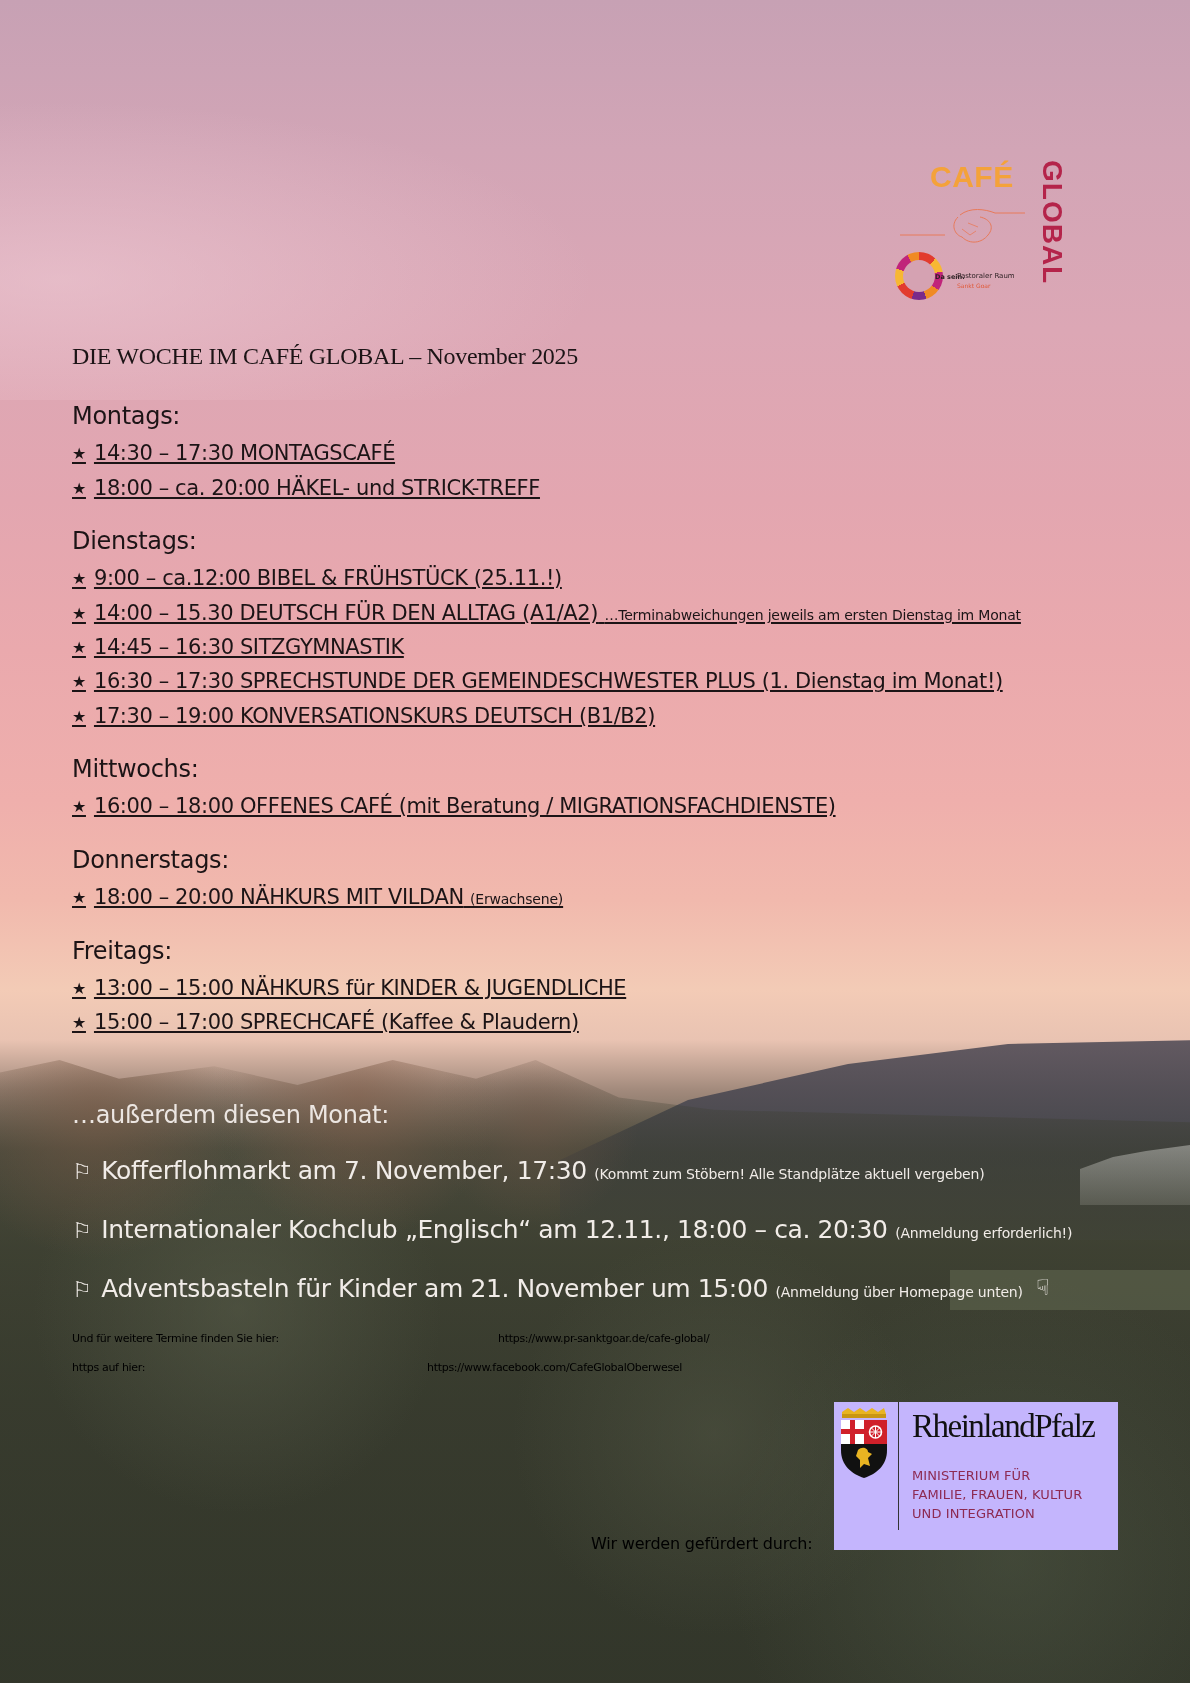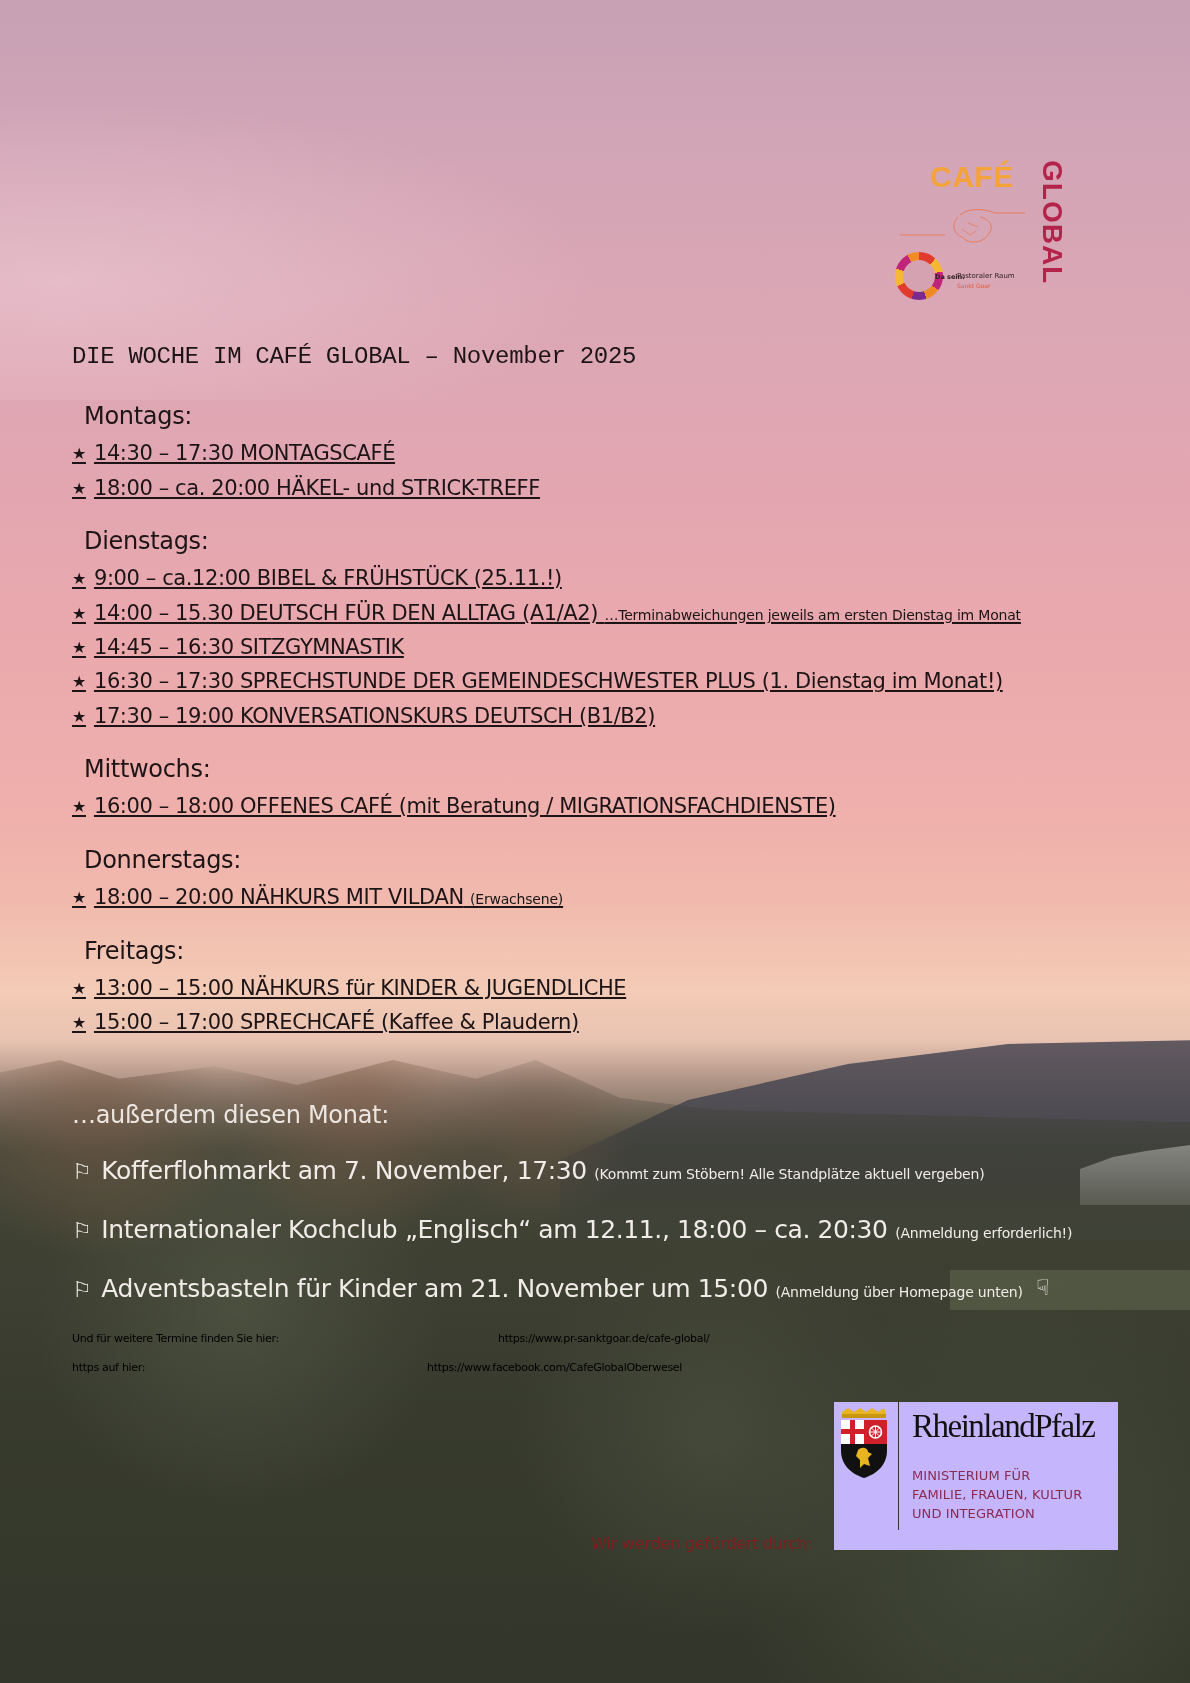--- a/index.html
+++ b/index.html
@@ -77,24 +77,24 @@
     position:absolute; left:62px; top:112px; font-size:7px; color:#2b1f22; white-space:nowrap;
   }
   .logo-sankt {
     position:absolute; left:62px; top:122px; font-size:6px; color:#e05a3a; white-space:nowrap;
   }
 
   
   .content { position:absolute; left:72px; top:0; width:1100px; color:#1c1416; }
   .title {
     position:absolute; left:0; top:343px; font-size:24px; white-space:nowrap;
-    font-family:Liberation Mono, monospace; letter-spacing:-0.3px;
+    font-family:Liberation Serif, serif; letter-spacing:-0.3px;
   }
   .day {
-    position:absolute; left:12px; font-size:24px; white-space:nowrap; letter-spacing:-0.3px;
+    position:absolute; left:0; font-size:24px; white-space:nowrap; letter-spacing:-0.3px;
   }
   .item {
     position:absolute; left:0; font-size:21px; white-space:nowrap; letter-spacing:-0.4px;text-decoration:underline;
   }
   .item .star { font-size:16px; margin-right:8px; position:relative; top:-1px; }
   .item .note { font-size:14px; letter-spacing:-0.2px;margin-top:40px; }
 
   .extras-head {
     position:absolute; left:72px; top:1101px; font-size:24px; color:#ece6e2; letter-spacing:-0.3px; white-space:nowrap;
   }
@@ -114,21 +114,21 @@
     position:absolute; left:4px; top:6px; width:52px; height:70px;
   }
   .sp-divider { position:absolute; left:64px; top:0; width:1px; height:128px; background:#333; }
   .sp-rlp {
     position:absolute; left:78px; top:6px; font-family:"Liberation Serif", serif; font-size:33px; color:#111; letter-spacing:-1.5px; white-space:nowrap;
   }
   .sp-min {
     position:absolute; left:78px; font-size:13px; color:#8d2a52; white-space:nowrap; letter-spacing:0.1px;
   }
   .funded {
-    position:absolute; left:591px; top:1534px; font-size:16px; color:#7f1d1d; white-space:nowrap; letter-spacing:-0.2px;
+    position:absolute; left:591px; top:1534px; font-size:16px; color:#000000; white-space:nowrap; letter-spacing:-0.2px;
   }
 </style>
 </head>
 <body>
 
 <div class="bg">
   <div class="sky"></div>
   <div class="sky-glow"></div>
   <div class="hill"></div>
   <div class="treeline"></div>

